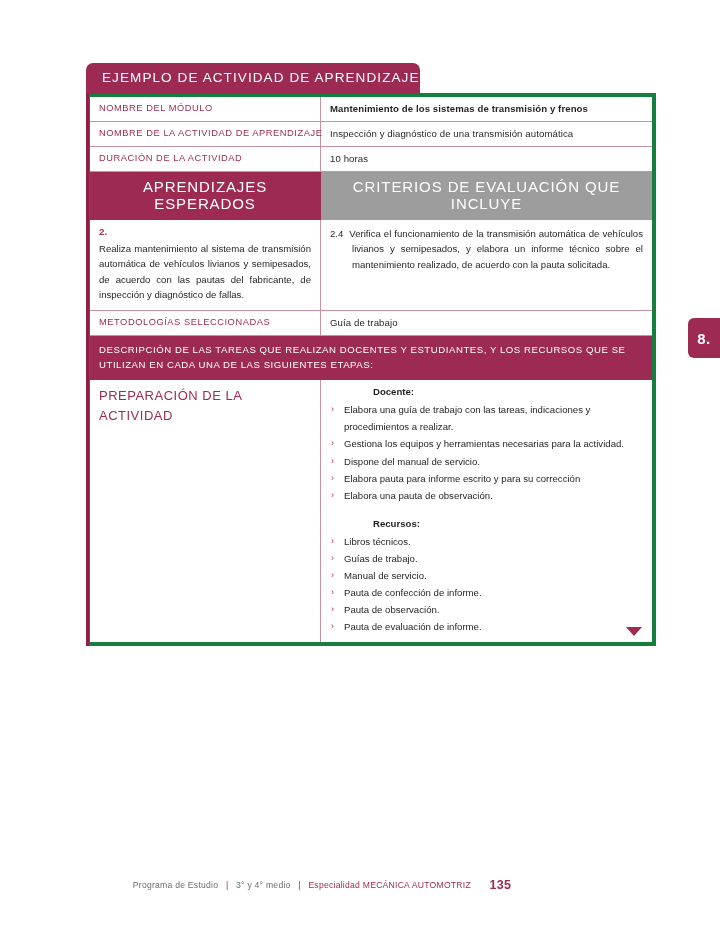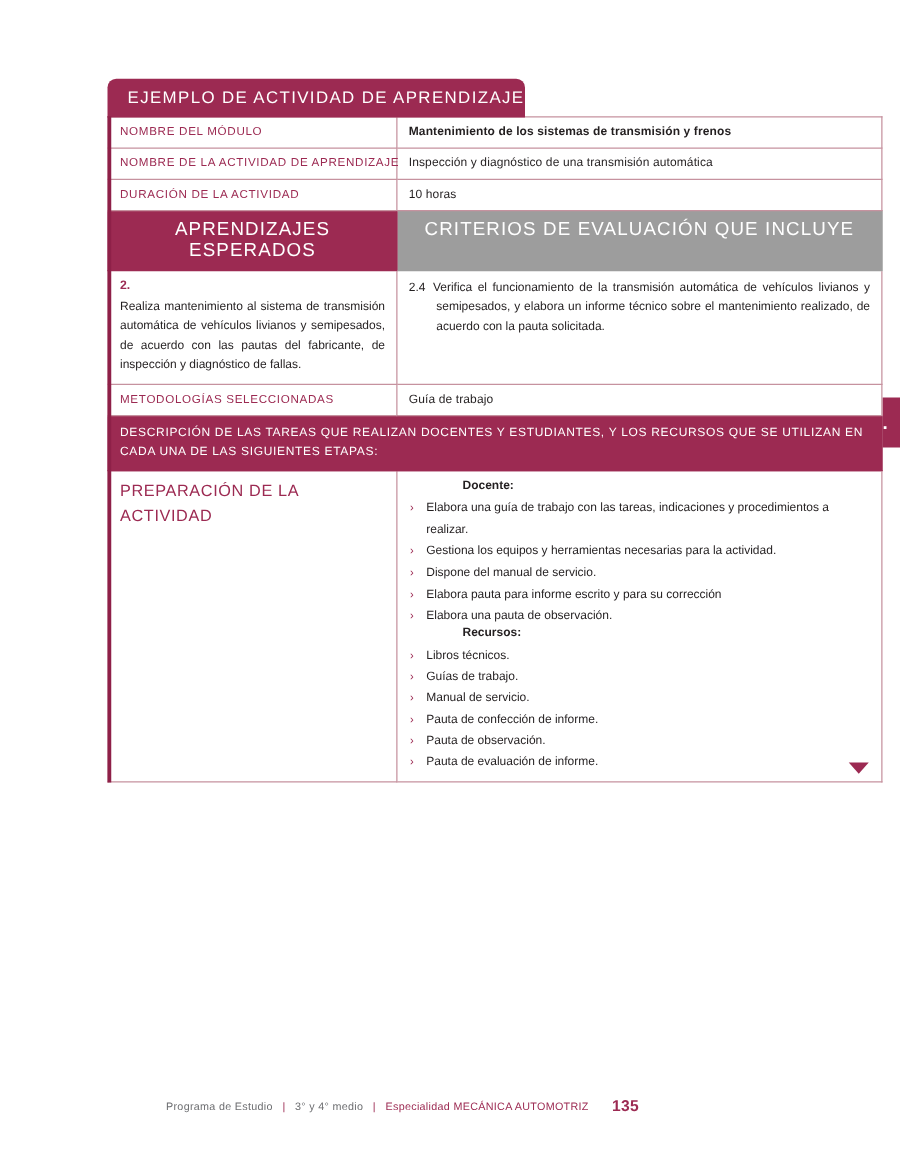--- a/index.html
+++ b/index.html
@@ -63,24 +63,24 @@
     border-top-left-radius: 7px;
     border-top-right-radius: 7px;
     line-height: 1;
     position: relative;
     z-index: 2;
   }
 
   
   .tbl {
     border-collapse: collapse;
-    width: 620px;
+    width: 570px;
     table-layout: fixed;
     background: #ffffff;
-    border: 1px solid #15803d;
+    border: 4px solid #15803d;
     margin-top: -1px;
   }
   .tbl td {
     border: 1px solid #c6929f;
     vertical-align: top;
     padding: 6px 9px 7px 9px;
   }
 
   
   #table-wrap {
@@ -177,21 +177,21 @@
     padding: 10px 12px 16px 12px;
     position: relative;
   }
   .grp-title {
     font-size: 9.6px;
     font-weight: bold;
     color: #231f20;
     margin: 0 0 4px 0;
     padding-left: 43px;
   }
-  .grp-title.second { margin-top: 0; }
+  .grp-title.second { margin-top: 14px; }
   ul.bul {
     list-style: none;
     margin: 0;
     padding: 0;
   }
   ul.bul li {
     font-size: 9.6px;
     line-height: 1.78;
     color: #231f20;
     padding-left: 14px;

